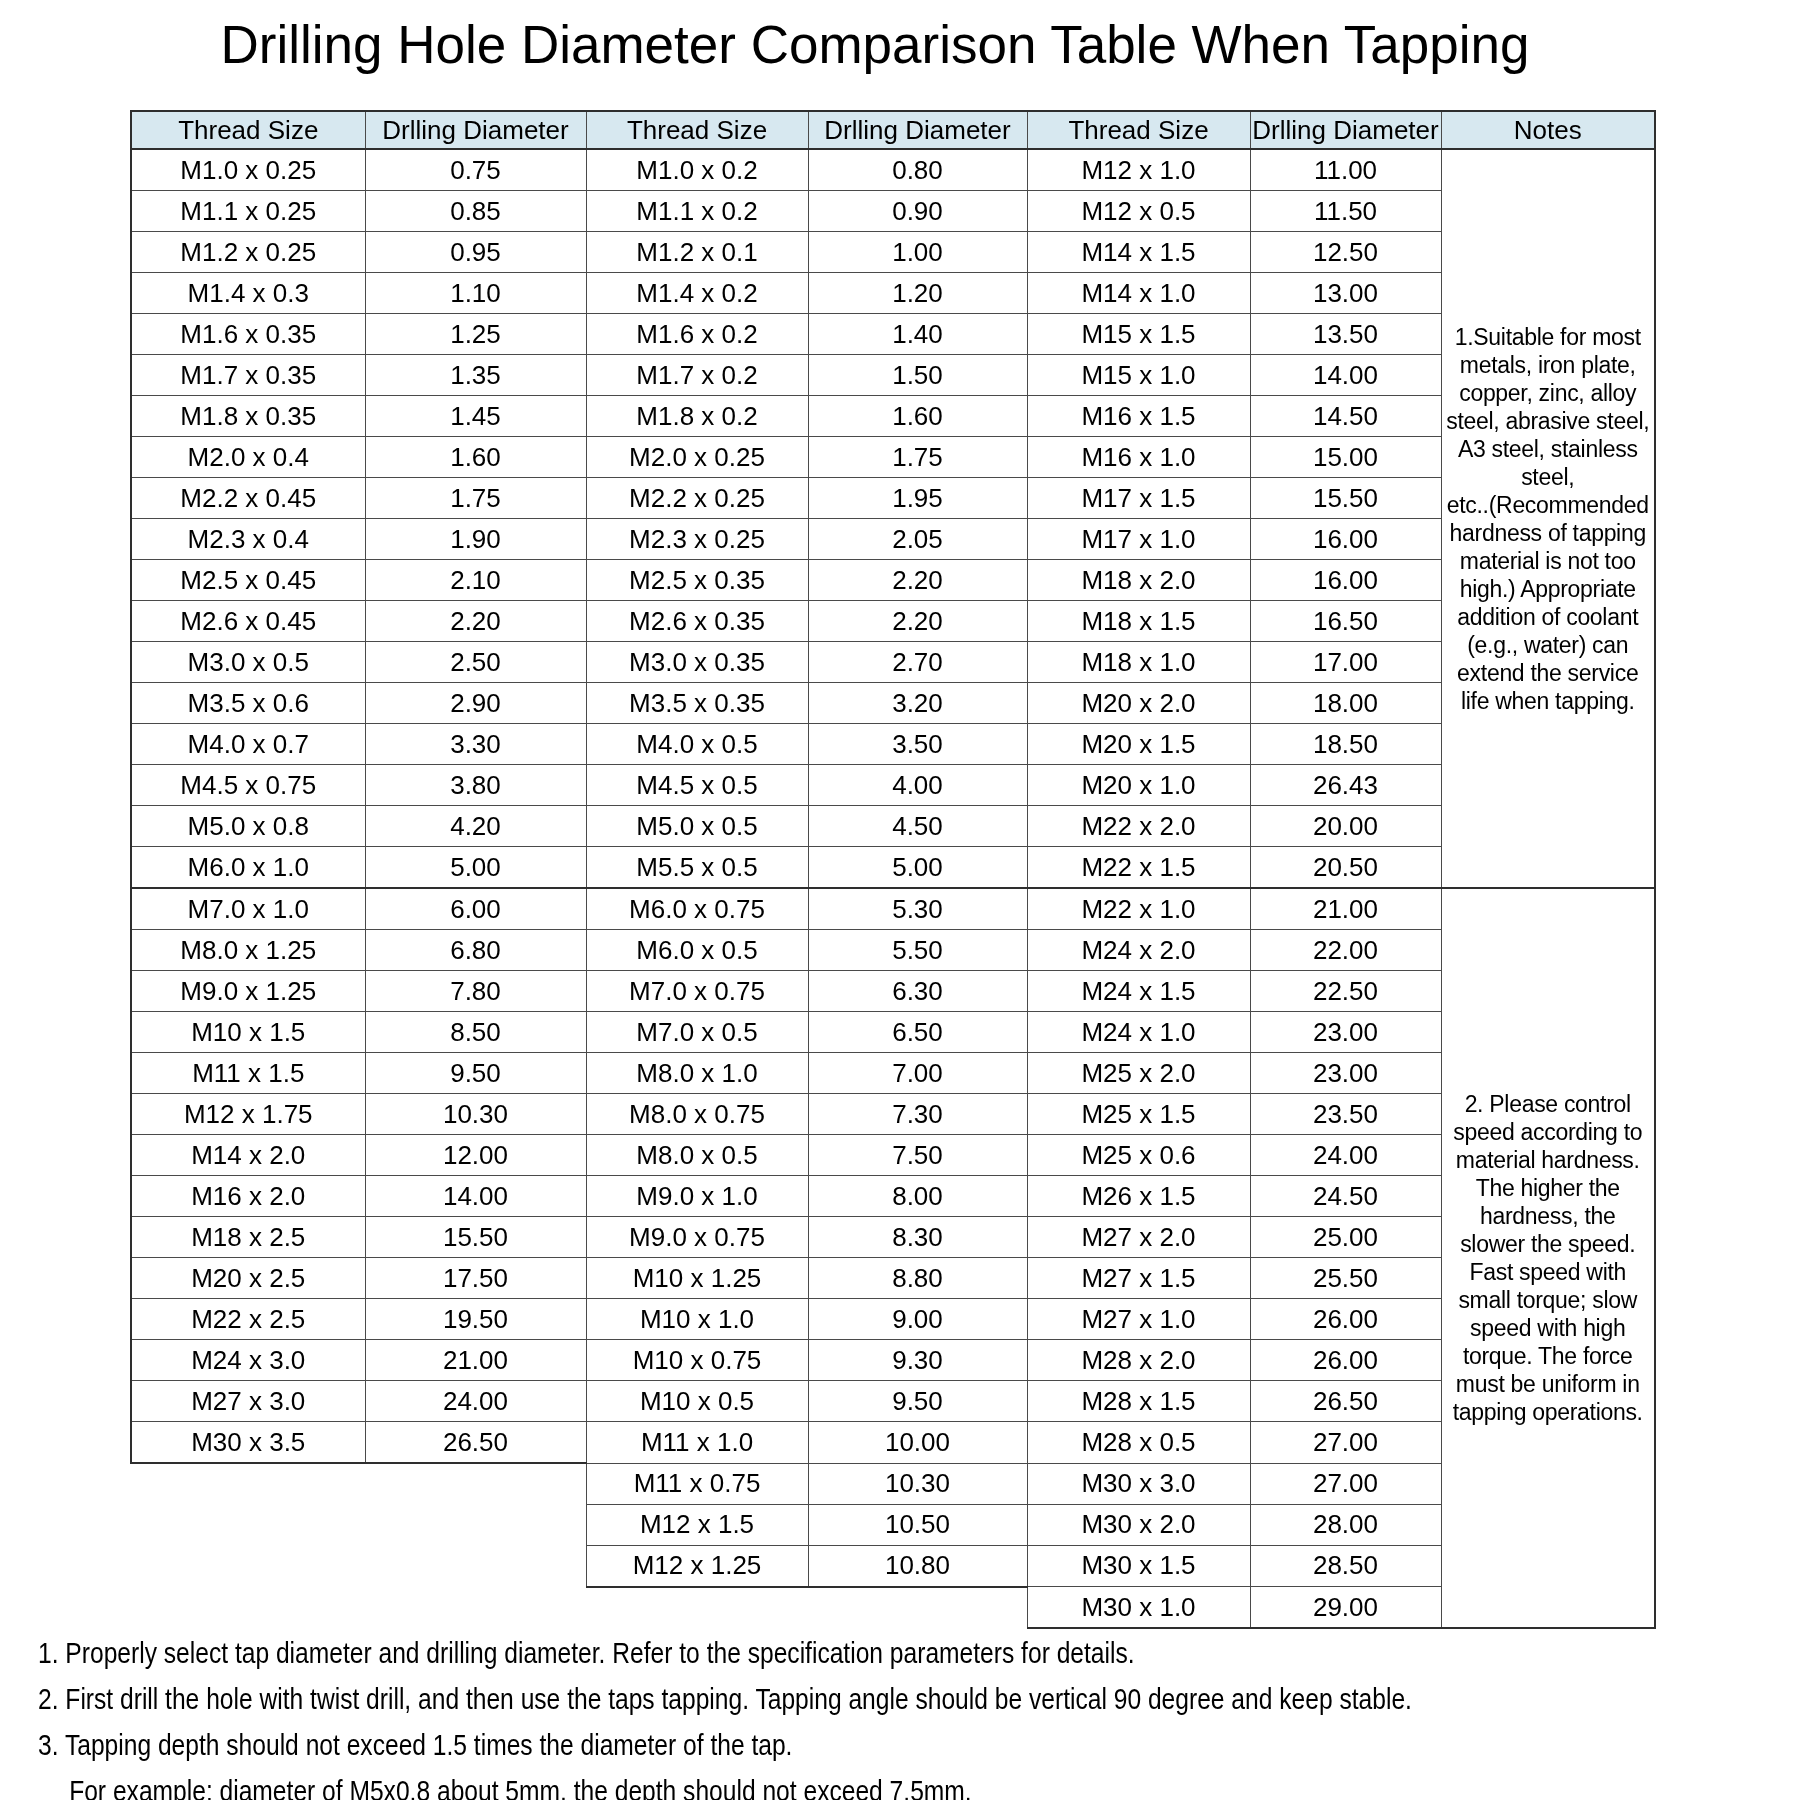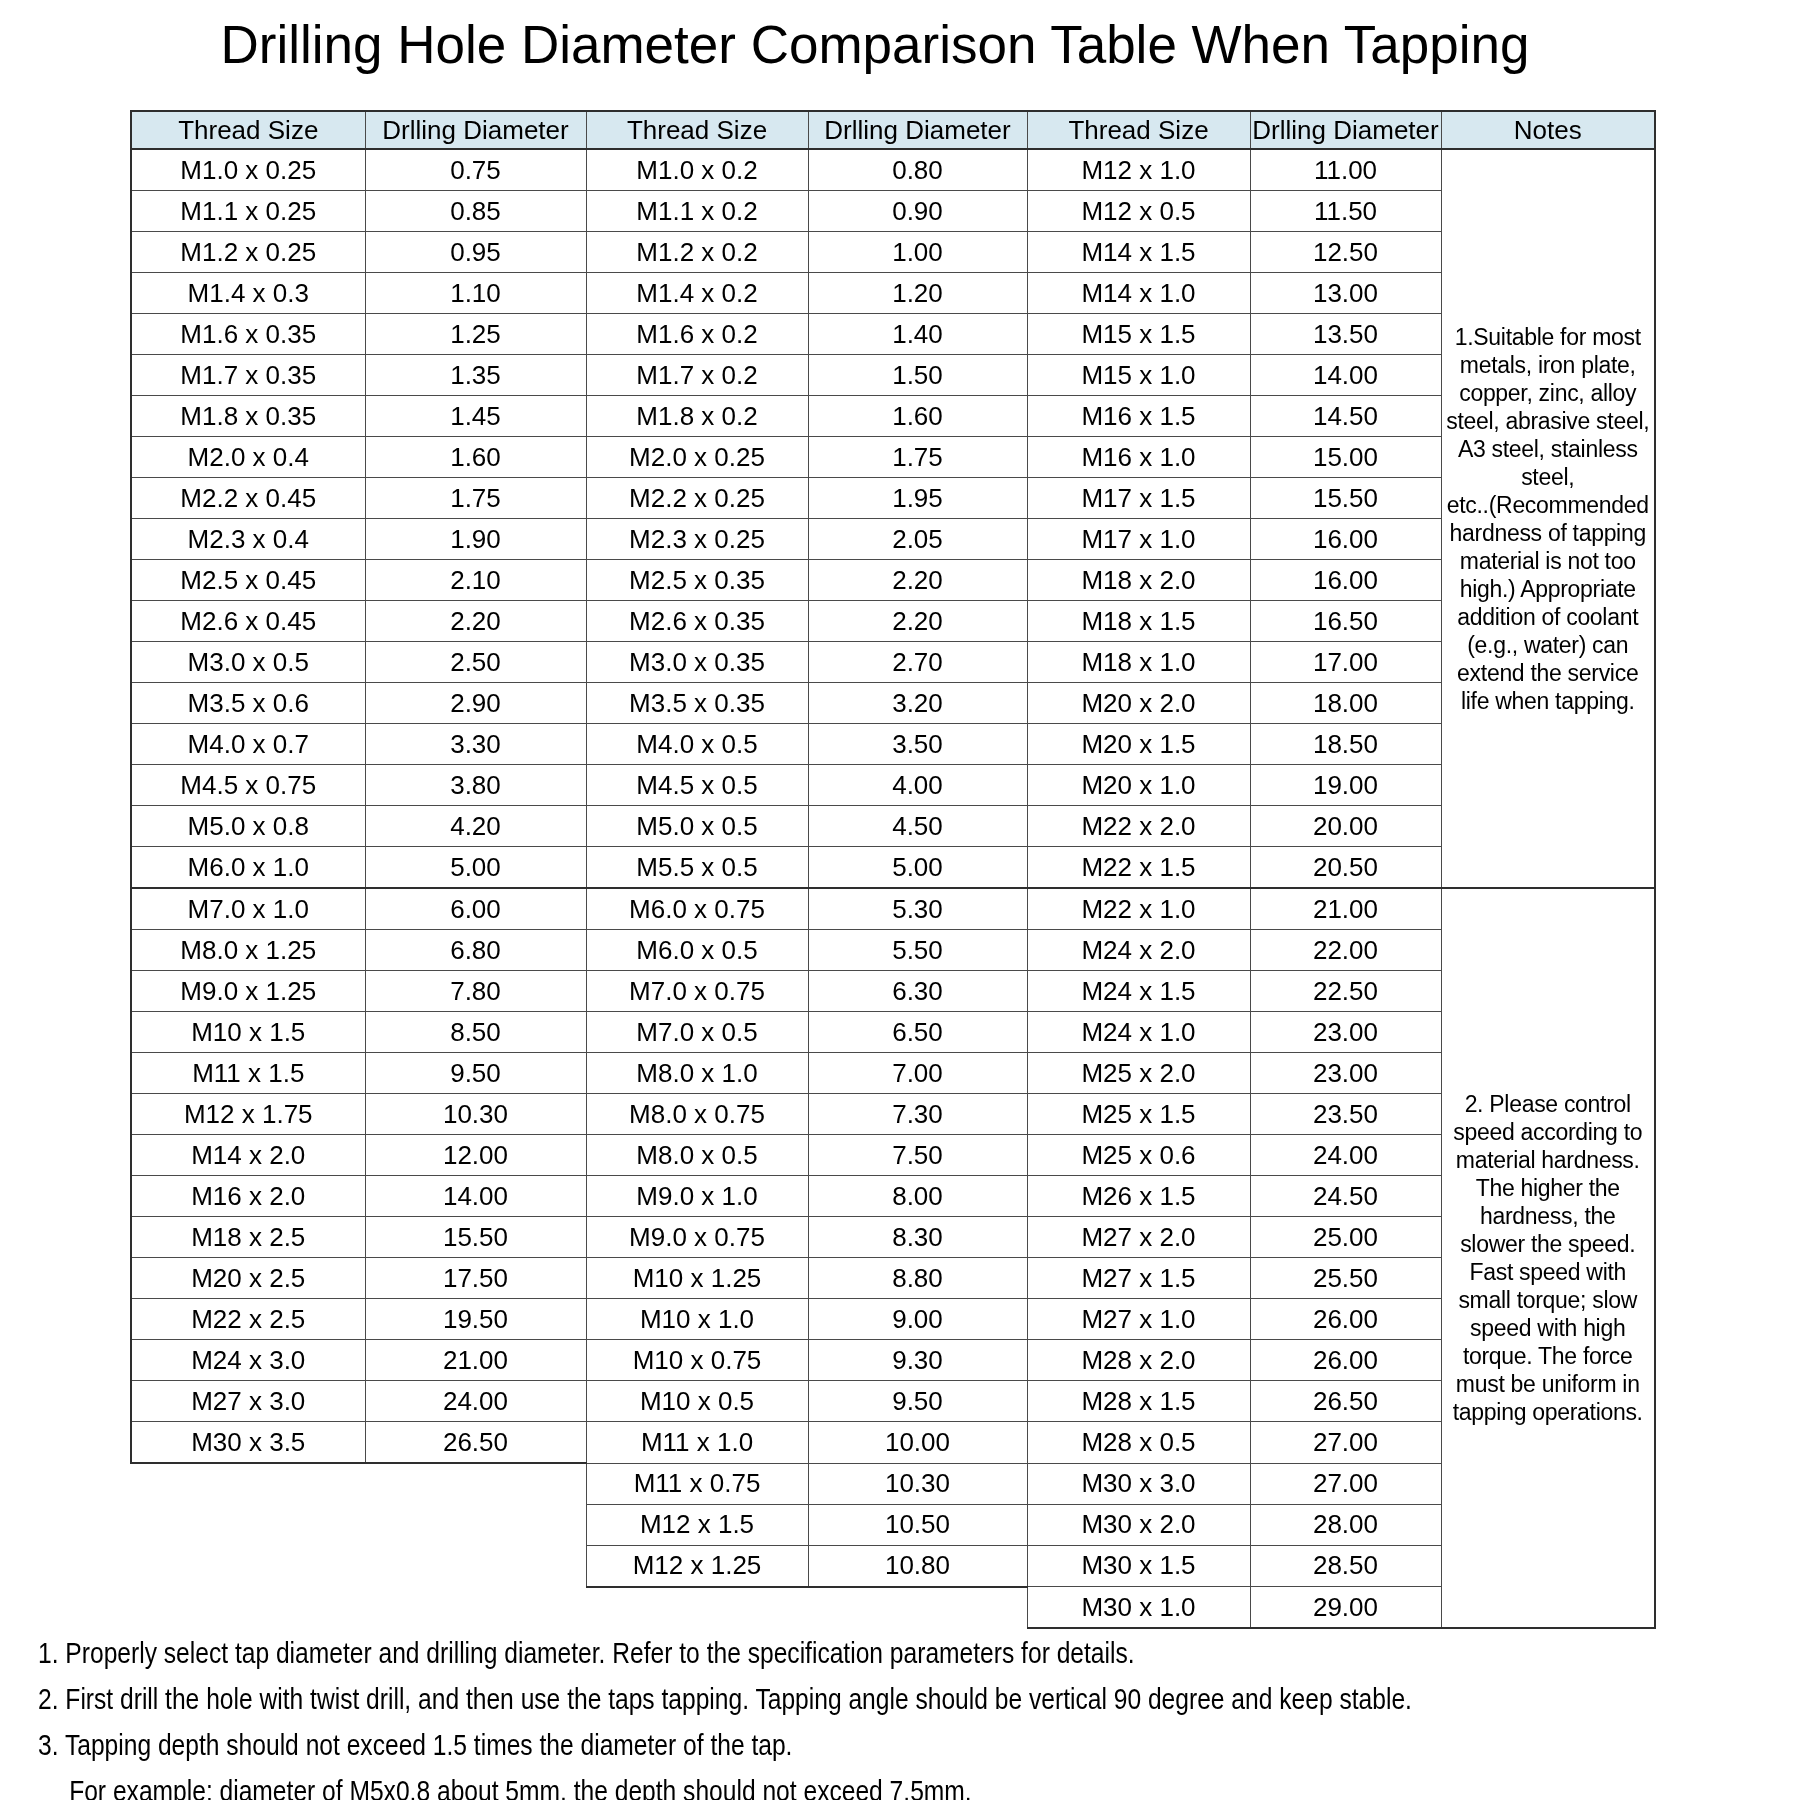--- a/index.html
+++ b/index.html
@@ -94,21 +94,21 @@
         <td class="edge-l">M1.1 x 0.25</td>
         <td>0.85</td>
         <td>M1.1 x 0.2</td>
         <td>0.90</td>
         <td>M12 x 0.5</td>
         <td>11.50</td>
       </tr>
       <tr>
         <td class="edge-l">M1.2 x 0.25</td>
         <td>0.95</td>
-        <td>M1.2 x 0.2</td>
+        <td>M1.2 x 0.1</td>
         <td>1.00</td>
         <td>M14 x 1.5</td>
         <td>12.50</td>
       </tr>
       <tr>
         <td class="edge-l">M1.4 x 0.3</td>
         <td>1.10</td>
         <td>M1.4 x 0.2</td>
         <td>1.20</td>
         <td>M14 x 1.0</td>
@@ -201,21 +201,21 @@
         <td>3.50</td>
         <td>M20 x 1.5</td>
         <td>18.50</td>
       </tr>
       <tr>
         <td class="edge-l">M4.5 x 0.75</td>
         <td>3.80</td>
         <td>M4.5 x 0.5</td>
         <td>4.00</td>
         <td>M20 x 1.0</td>
-        <td>19.00</td>
+        <td>26.43</td>
       </tr>
       <tr>
         <td class="edge-l">M5.0 x 0.8</td>
         <td>4.20</td>
         <td>M5.0 x 0.5</td>
         <td>4.50</td>
         <td>M22 x 2.0</td>
         <td>20.00</td>
       </tr>
       <tr>

